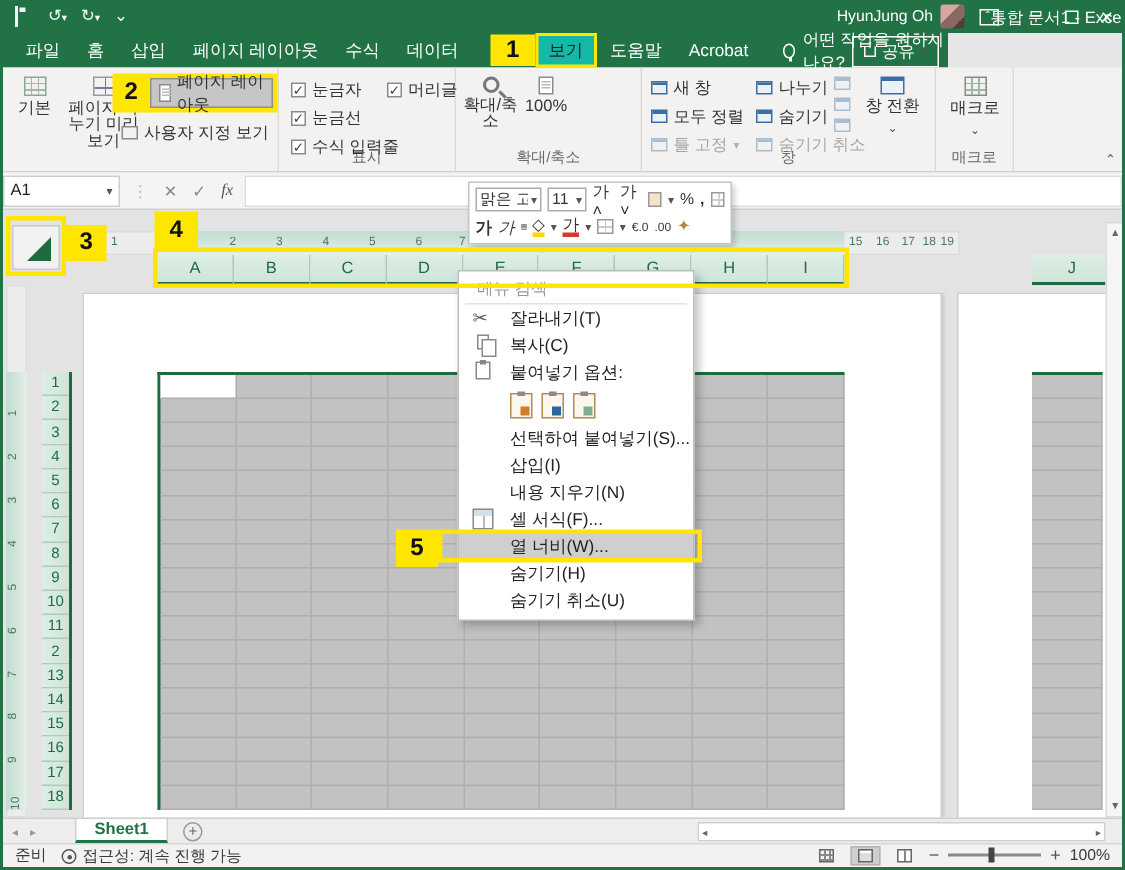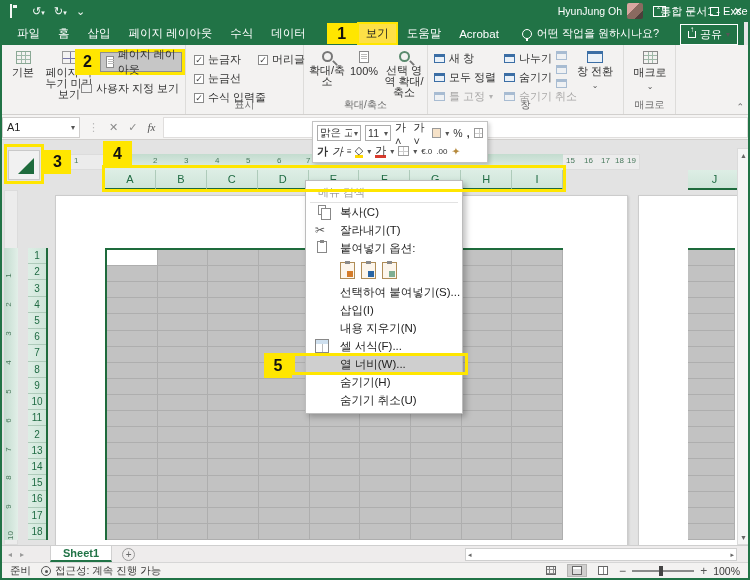--- a/index.html
+++ b/index.html
@@ -18,23 +18,23 @@
   .title-center{position:absolute;left:0;right:0;text-align:right;font-size:11px;pointer-events:none;margin-left:40px;}
   .tb-right{position:absolute;right:0;top:0;height:22px;display:flex;align-items:center;}
   .username{font-size:10.5px;margin-right:5px;}
   .avatar{width:16px;height:16px;border-radius:2px;background:linear-gradient(135deg,#d8a7a0 0 40%,#8a6a60 40% 75%,#4d3f3a 75%);margin-right:10px;}
   .ribopt{width:13px;height:11px;border:1px solid #fff;margin-right:12px;position:relative;}
   .ribopt::after{content:"ˆ";position:absolute;left:3px;top:-1px;font-size:9px;color:#fff;}
   .winbtn{width:24px;height:22px;display:flex;align-items:center;justify-content:center;font-size:11px;color:#fff;}
   .ic-restore{width:9px;height:9px;border:1px solid #fff;}
 
   
-  .menurow{position:absolute;left:0;top:22px;width:744px;height:23px;background:var(--grn);display:flex;align-items:center;color:#fff;font-size:11.5px;text-align:center;}
+  .menurow{position:absolute;left:0;top:22px;width:632px;height:23px;background:var(--grn);display:flex;align-items:center;color:#fff;font-size:11.5px;}
   .tab{padding:3px 9px;cursor:default;white-space:nowrap;}
-  .tab.active{background:#fde047;color:#1e1e1e;border:2px solid var(--yl);padding:2px 7px;}
+  .tab.active{background:#14b8a6;color:#1e1e1e;border:2px solid var(--yl);padding:2px 7px;}
   .co{background:var(--yl);color:#111;font-weight:bold;font-size:16px;display:flex;align-items:center;justify-content:center;font-family:"Liberation Sans",sans-serif;}
   #co1{width:30px;height:21px;margin-left:12px;}
   .bulb{width:10px;height:10px;border:1px solid #fff;border-radius:50%;position:relative;margin:0 5px 0 14px;}
   .bulb::after{content:"";position:absolute;left:3px;bottom:-3px;width:2px;height:3px;background:#fff;}
   .sharebtn{position:absolute;right:6px;top:2px;border:1px solid #fff;padding:2px 7px;font-size:11px;display:flex;align-items:center;gap:4px;}
   .sh-ic{width:8px;height:7px;border:1px solid #fff;border-top:none;position:relative;}
   .sh-ic::after{content:"↑";position:absolute;left:1px;top:-6px;font-size:8px;}
 
   
   .ribbon{position:absolute;left:0;top:45px;width:750px;height:70px;background:var(--ribbg);border-bottom:1px solid #d2d0ce;font-size:11px;color:#333;}
@@ -136,21 +136,21 @@
   #a4{left:102px;top:165px;width:464px;height:27px;}
 
   
   .sheetbar{position:absolute;left:0;top:545px;width:750px;height:17px;background:#eeecec;border-top:1px solid #cfcfcf;display:flex;align-items:center;font-size:11px;color:#555;}
   .snav{display:flex;gap:8px;padding:0 8px;color:#9a9a9a;font-size:8px;}
   .stab{background:#fff;color:var(--grn);font-weight:bold;height:16px;display:flex;align-items:center;padding:0 12px;border-right:1px solid #d0d0d0;border-left:1px solid #d0d0d0;border-bottom:2px solid var(--grn);}
   .addsheet{width:13px;height:13px;border:1px solid #9a9a9a;border-radius:50%;font-size:10px;line-height:11px;text-align:center;color:#666;margin-left:10px;}
   .hsb{position:absolute;left:465px;top:2px;width:272px;height:13px;background:#fff;border:1px solid #cfcfcf;display:flex;justify-content:space-between;align-items:center;font-size:7px;color:#666;padding:0 2px;}
 
   
-  .statusbar{position:absolute;left:0;top:562px;width:750px;height:16px;background:#f3f2f1;border-top:1px solid #d6d6d6;display:flex;align-items:center;font-size:10.5px;color:#3b3a39;}
+  .statusbar{position:absolute;left:0;top:562px;width:750px;height:16px;background:#f3f2f1;border-top:1px solid #d6d6d6;display:flex;font-size:10.5px;color:#3b3a39;}
   .st-ready{padding:0 10px;}
   .acc{display:flex;align-items:center;gap:4px;}
   .acc-ic{width:10px;height:10px;border:1px solid #555;border-radius:50%;position:relative;}
   .acc-ic::after{content:"";position:absolute;left:3px;top:3px;width:3px;height:3px;background:#555;border-radius:50%;}
   .st-right{position:absolute;right:6px;display:flex;align-items:center;gap:6px;}
   .vbtn{width:20px;height:13px;display:flex;align-items:center;justify-content:center;}
   .vbtn.sel{background:#cfcecd;border:1px solid #b5b4b3;}
   .vb-ic{width:10px;height:9px;border:1px solid #666;background:#fff;}
   .vb-grid{background:repeating-linear-gradient(to right,transparent 0 2.5px,#888 2.5px 3.5px),repeating-linear-gradient(to bottom,transparent 0 2.5px,#888 2.5px 3.5px);}
   .vb-lay{background:linear-gradient(#fff 0 2px,#ddd 2px 7px,#fff 7px);}
@@ -259,24 +259,20 @@
     </div>
 
     <div class="rgroup" style="left:304px;width:124px;">
       <div class="bigbtn" style="left:4px;top:6px;width:38px;">
         <span class="mag"></span>
         <span>확대/축소</span>
       </div>
       <div class="bigbtn" style="left:44px;top:6px;width:32px;">
         <span class="icon-doc"></span>
         <span>100%</span>
-      </div>
-      <div class="bigbtn" style="left:78px;top:6px;width:44px;">
-        <span class="mag" style="border-color:#5a8a6e;"></span>
-        <span>선택 영역 확대/축소</span>
       </div>
       <div class="glabel">확대/축소</div>
     </div>
 
     <div class="rgroup" style="left:428px;width:196px;">
       <div style="position:absolute;left:6px;top:6px;display:flex;flex-direction:column;gap:4px;">
         <div class="smallbtn">
             <span class="icon-winsm"></span>
             <span>새 창</span>
           </div>
@@ -596,26 +592,26 @@
     <div class="vsb">
       <span class="sa" style="top:0;">▲</span>
       <span class="sa" style="bottom:0;">▼</span>
     </div>
   </div>
 
   <div class="cmenu">
     <div class="cm-search">메뉴 검색</div>
     <div id="cmenu-items">
         <div class="cm-item">
+          <span class="cicon ci-scissors"></span>
+          <span>잘라내기(T)</span>
+        </div>
+        <div class="cm-item">
           <span class="cicon ci-copy"></span>
           <span>복사(C)</span>
-        </div>
-        <div class="cm-item">
-          <span class="cicon ci-scissors"></span>
-          <span>잘라내기(T)</span>
         </div>
         <div class="cm-item">
           <span class="cicon ci-clipboard"></span>
           <span>붙여넣기 옵션:</span>
         </div>
         <div class="cm-icons">
           <span class="clip p1"></span>
           <span class="clip p2"></span>
           <span class="clip p3"></span>
         </div>

